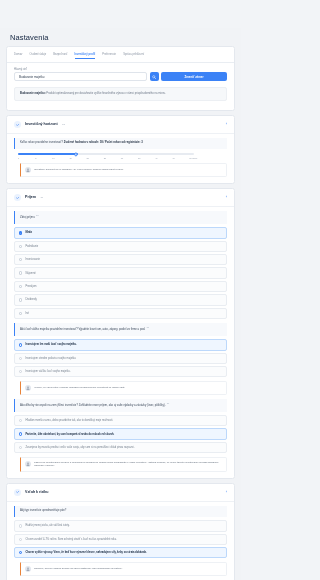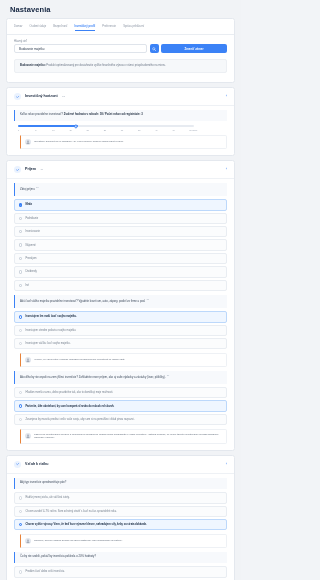--- a/index.html
+++ b/index.html
@@ -5,22 +5,22 @@
   * { box-sizing: border-box; margin: 0; padding: 0; }
   html, body {
     width: 241px; height: 580px;
     background: #f2f4f7;
     font-family: "Liberation Sans", sans-serif;
     overflow: hidden;
   }
   .page { width: 241px; height: 580px; position: relative; background: #f1f3f6; }
 
   .page-title {
-    font-size: 7.5px; font-weight: bold; color: #12233f;
-    padding: 5px 0 4px 10px; letter-spacing: .1px;
+    font-size: 7.5px; font-weight: normal; color: #12233f;
+    padding: 5px 0 4px 10px; letter-spacing: .1px; margin-top: 28px;
   }
 
   .card {
     background: #ffffff; border: 1px solid #e4e8ee; border-radius: 2.5px;
     margin: 0 6px; padding: 0 0 4px 0;
   }
 
   
   .tabs {
     display: flex; align-items: center; gap: 7px;

